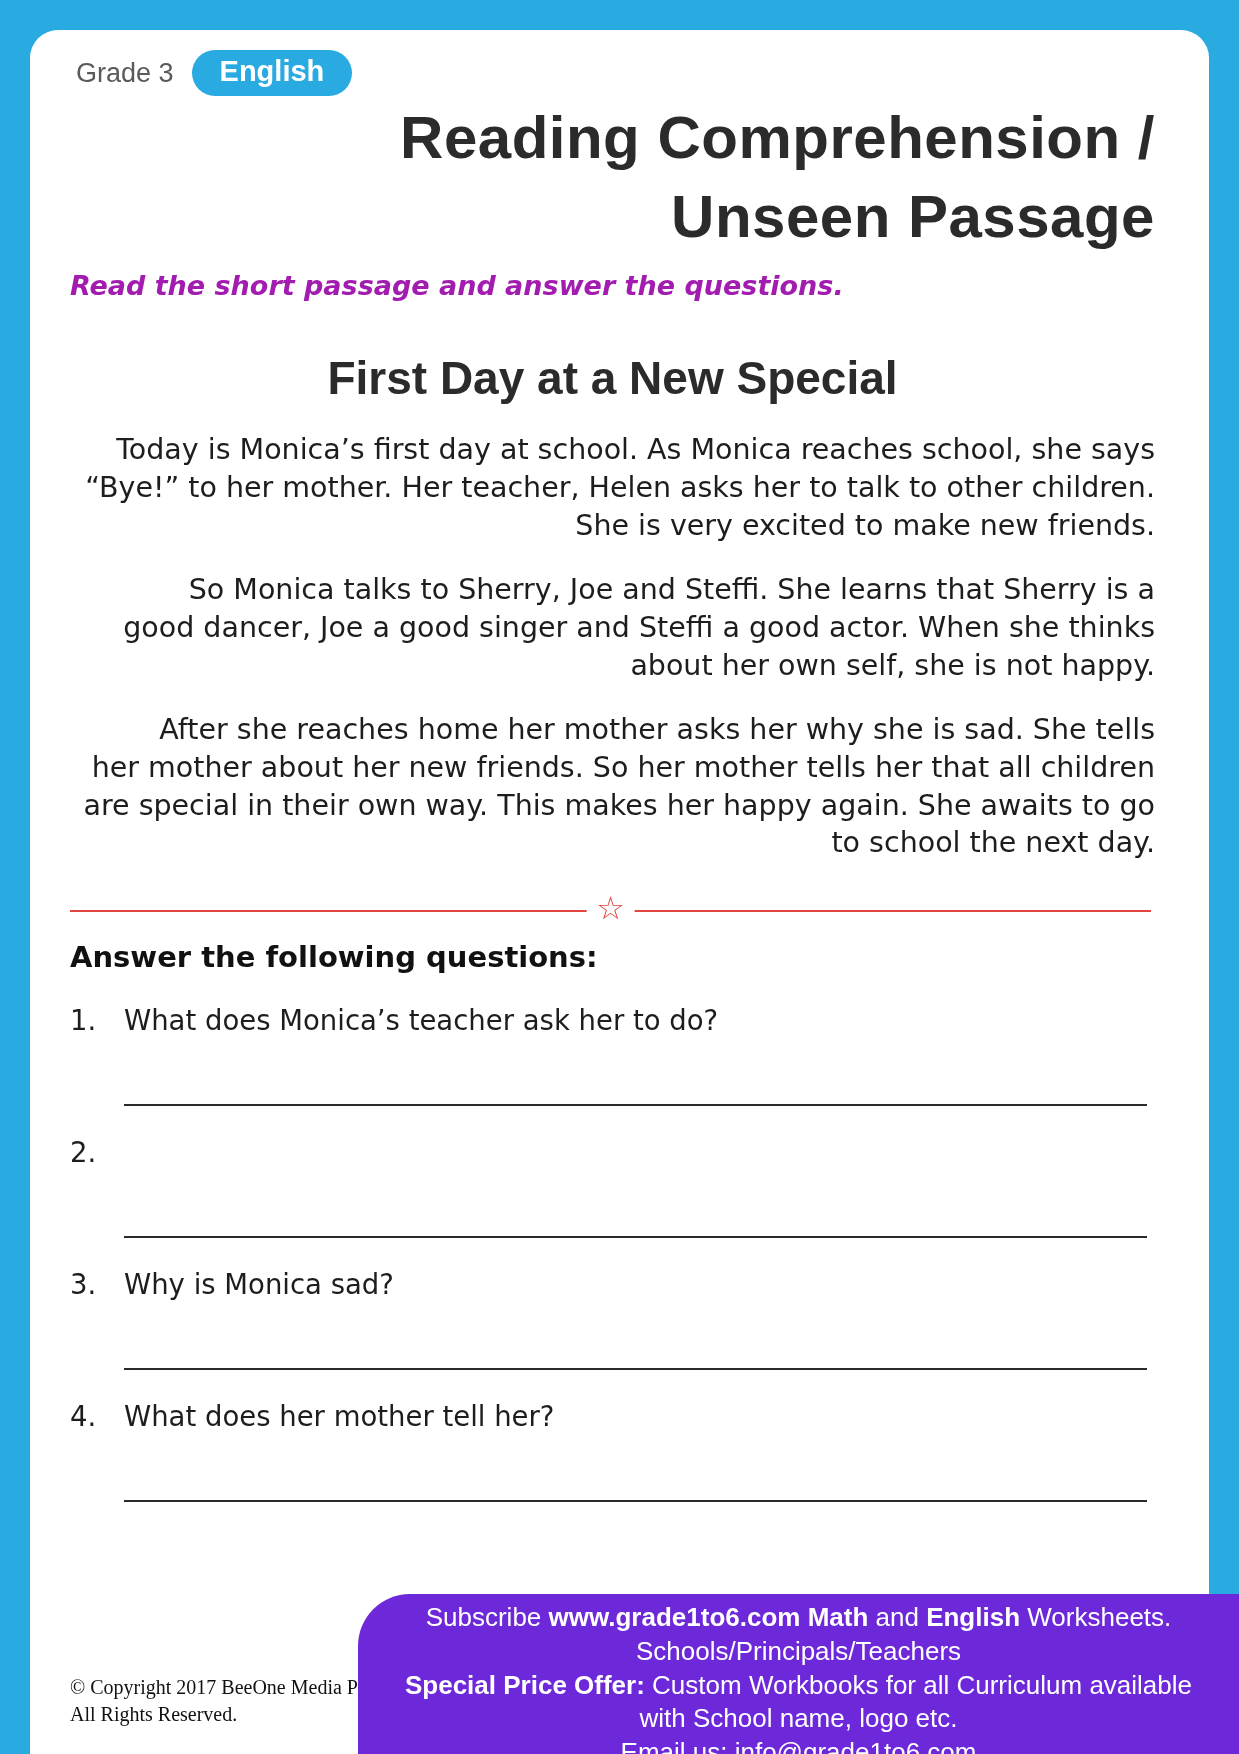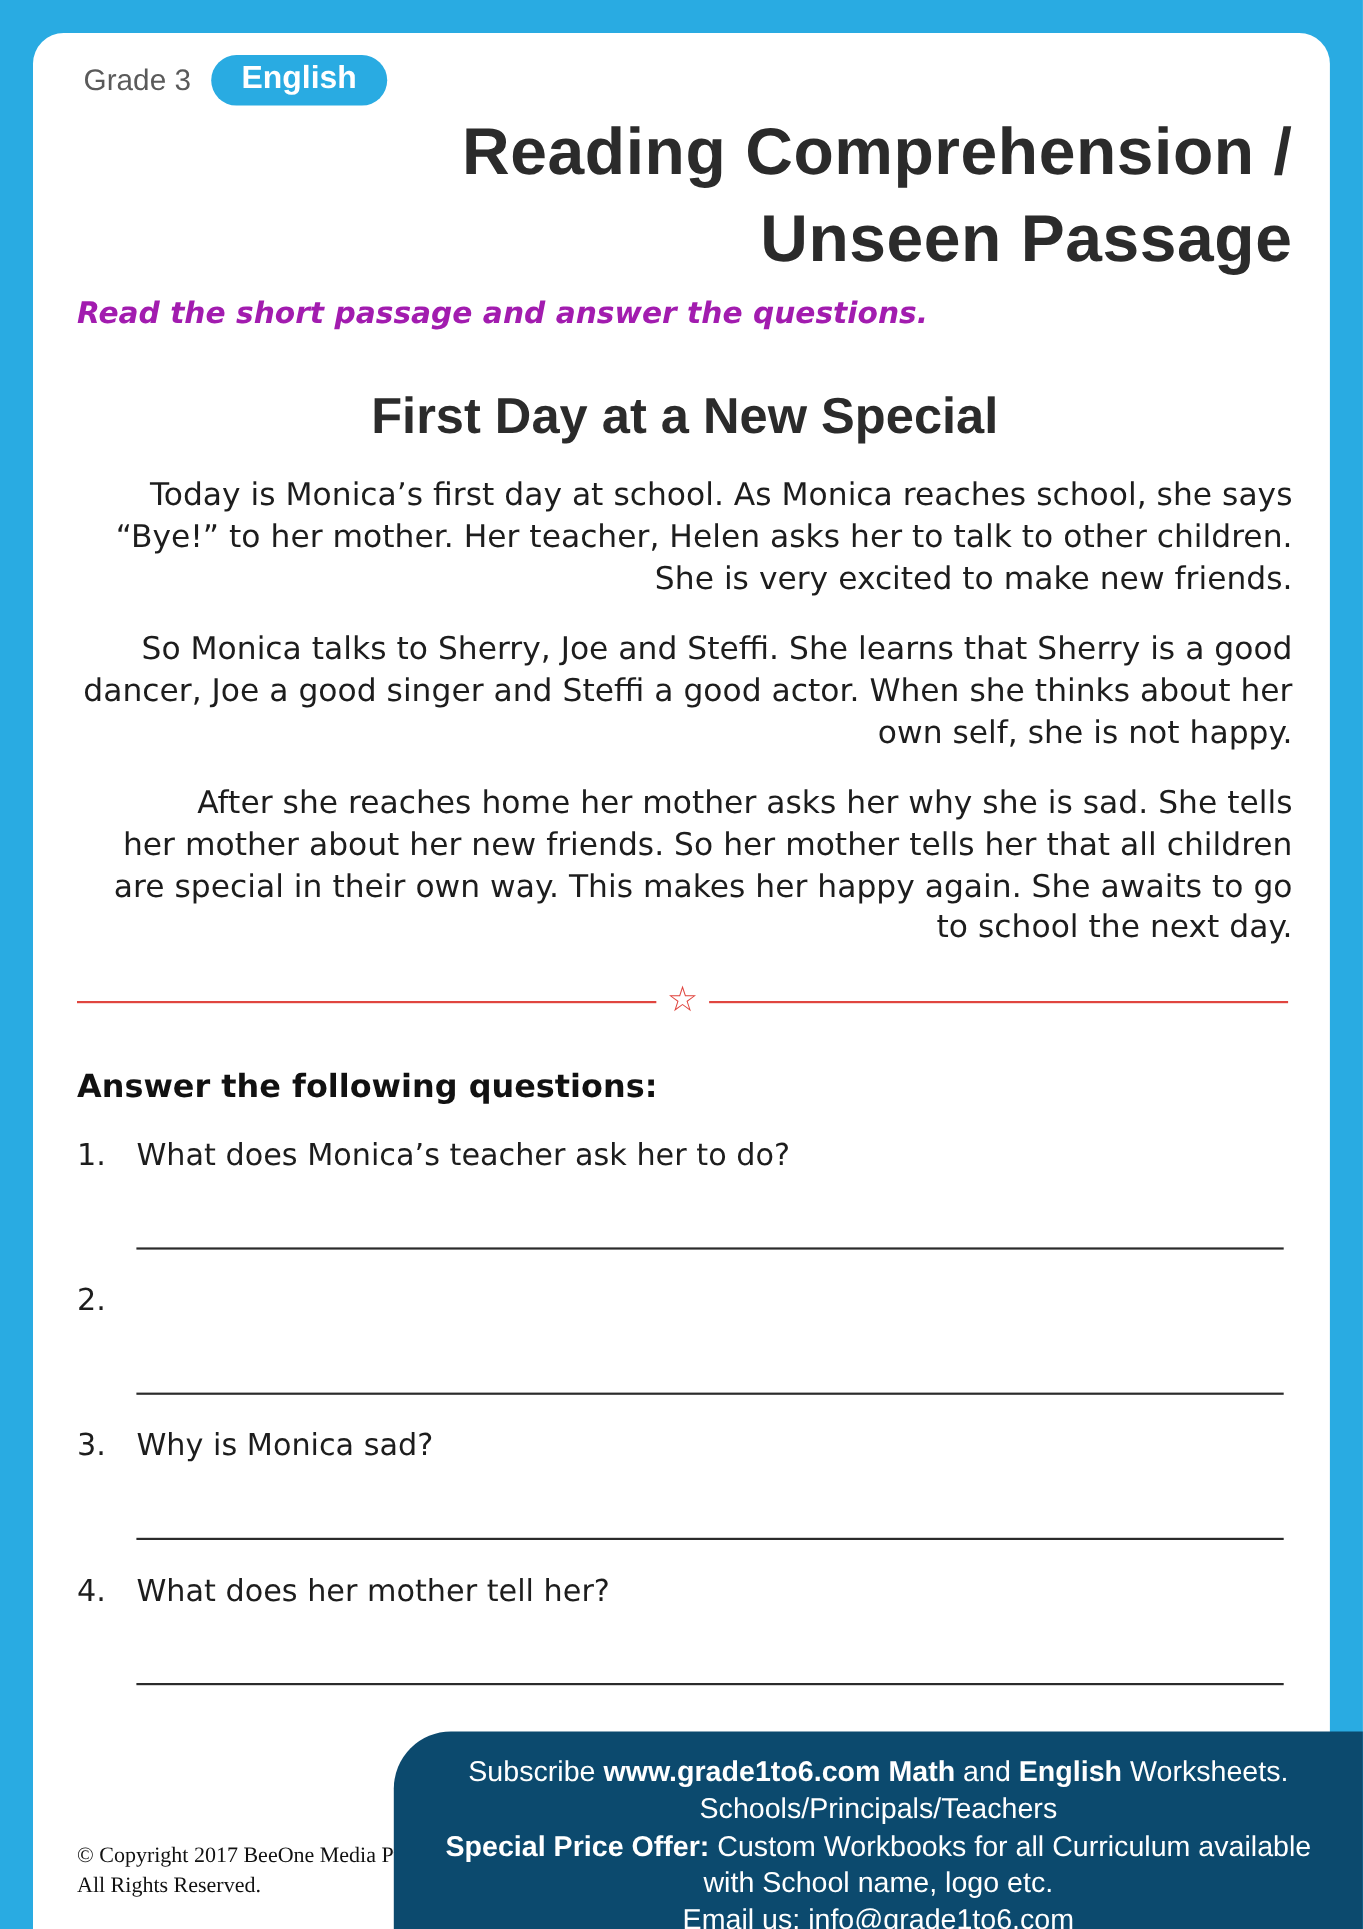--- a/index.html
+++ b/index.html
@@ -8,21 +8,21 @@
     background:#29abe2;
     position:relative;
     font-family:"DejaVu Sans", sans-serif;
     overflow:hidden;
   }
   .sheet {
     position:absolute; top:30px; left:30px; right:30px; bottom:0;
     background:#ffffff;
     border-radius:28px 28px 0 0;
   }
-  .content { padding:20px 34px 0 40px; }
+  .content { padding:20px 54px 0 40px; }
 
   .badge-row { display:flex; align-items:center; gap:18px; margin-left:6px; }
   .grade-label {
     color:#5a5a5a; font-size:27px;
     font-family:"Liberation Sans", sans-serif;
   }
   .subject-pill {
     background:#29abe2; color:#ffffff;
     font-weight:bold; font-size:29px;
     padding:5px 28px 8px 28px; border-radius:24px;
@@ -55,35 +55,35 @@
   .divider {
     position:relative; margin-top:48px; margin-right:4px;
     border-top:2px solid #e0453f;
   }
   .divider .star {
     position:absolute; left:50%; top:-22px; transform:translateX(-50%);
     background:#ffffff; color:#e0453f;
     font-size:32px; line-height:1; padding:2px 10px;
   }
 
-  .questions-header { font-weight:bold; font-size:29px; margin-top:58px; color:#111; }
+  .questions-header { font-weight:bold; font-size:29px; margin-top:28px; color:#111; }
   .question { margin-top:30px; }
   .q-row { display:flex; font-size:27.5px; color:#1d1d1d; }
   .q-num { width:54px; flex:none; }
   .answer-line {
     margin-left:54px; margin-right:8px; margin-top:68px;
     border-bottom:2px solid #2b2b2b; height:0;
   }
 
   .footer {
-    position:absolute; left:358px; right:0; bottom:0; height:180px;
-    background:#0c4a6e; border-top-left-radius:52px;
+    position:absolute; left:358px; right:0; bottom:0; height:160px;
+    background:#6d28d9; border-top-left-radius:52px;
     color:#ffffff; text-align:center;
     font-size:26px; line-height:1.3;
-    padding-top:20px; box-sizing:border-box;
+    padding-top:7px; box-sizing:border-box;
     font-family:"Liberation Sans", sans-serif;
   }
   .footer .b { font-weight:bold; }
   .copyright {
     position:absolute; left:40px; bottom:26px;
     font-family:"Liberation Serif", serif;
     font-size:20px; color:#111; line-height:1.35;
   }
 </style>
 </head>

